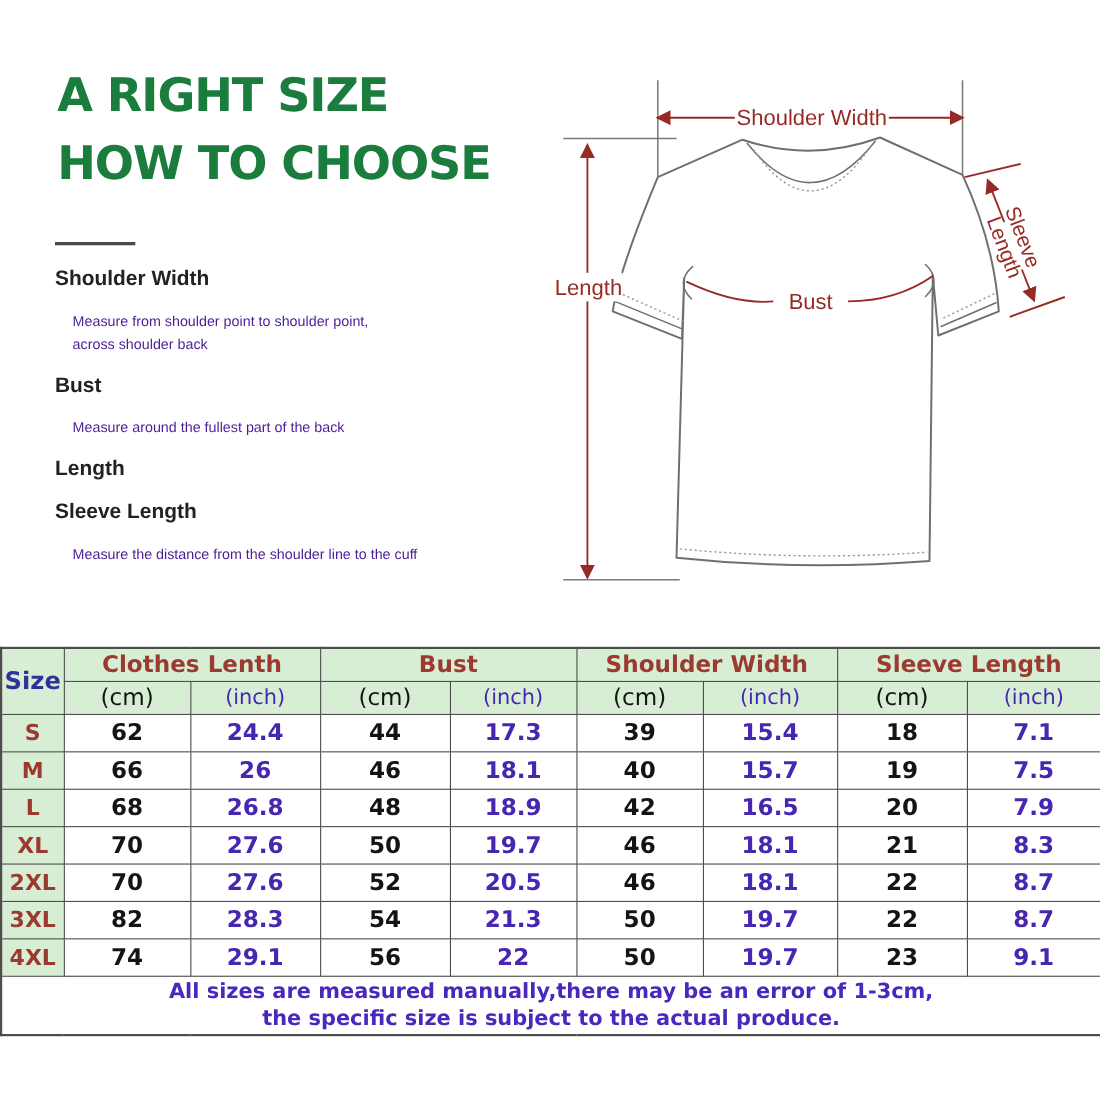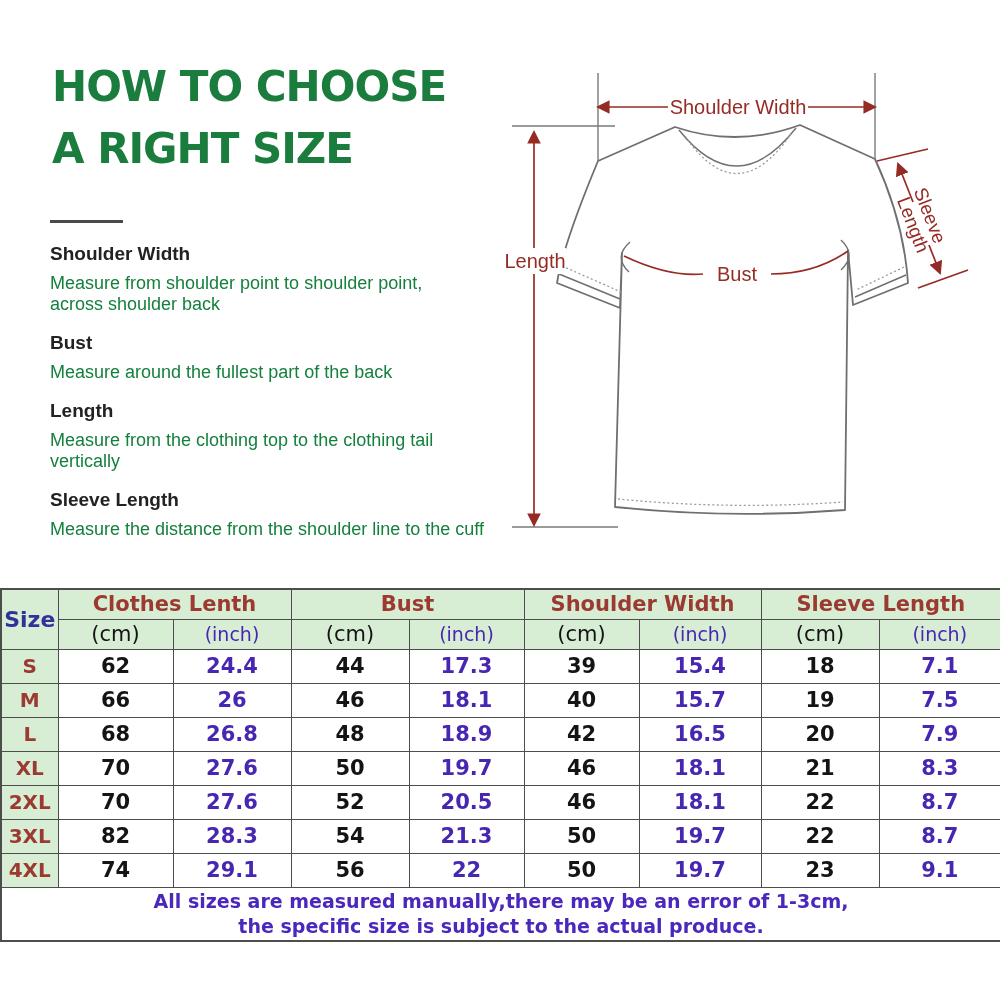--- a/index.html
+++ b/index.html
@@ -29,21 +29,21 @@
     color:var(--title-green);white-space:nowrap;
   }
   .divider{position:absolute;left:50px;top:220px;width:73px;height:3px;background:#4a4a4a;}
   .sections{position:absolute;left:50px;top:243px;width:455px;}
   .section{margin:0 0 17px 0;}
   .section h3{
     margin:0 0 8px 0;font-size:19px;font-weight:bold;color:#222222;
     font-family:"Liberation Sans",sans-serif;
   }
   .section p{
-    margin:0;font-size:18px;line-height:21px;color:#15803d;white-space:pre-line;
+    margin:16px;font-size:13px;line-height:21px;color:#4c1d95;white-space:pre-line;
     font-family:"Liberation Sans",sans-serif;
   }
 
   
   .diagram{position:absolute;left:500px;top:60px;}
   .construction path{stroke:#7a7a7a;stroke-width:1.4;fill:none;}
   .shirt .body{fill:#ffffff;stroke:var(--outline-gray);stroke-width:1.8;stroke-linejoin:round;}
   .shirt .line{fill:none;stroke:var(--outline-gray);stroke-width:1.4;}
   .shirt .stitch{fill:none;stroke:#9a9a9a;stroke-width:1.3;stroke-dasharray:2 2.5;}
   .ann .dim{fill:none;stroke:var(--annotation-red);stroke-width:1.7;}
@@ -73,39 +73,37 @@
   .inch-val{color:var(--inch-text);font-size:21px;font-weight:bold;}
   .note-cell{height:52px;background:#ffffff;}
   .note-line{color:var(--footer-text);font-size:19px;font-weight:bold;line-height:25px;text-align:center;}
 </style>
 </head>
 <body>
 
 <div class="page">
 
   <div class="title">
+    <div>A RIGHT SIZE</div>
     <div>HOW TO CHOOSE</div>
-    <div>A RIGHT SIZE</div>
   </div>
   <div class="divider"></div>
 
   <div class="sections">
     <div class="section">
       <h3>Shoulder Width</h3>
       <p>Measure from shoulder point to shoulder point,
 across shoulder back</p>
     </div>
     <div class="section">
       <h3>Bust</h3>
       <p>Measure around the fullest part of the back</p>
     </div>
     <div class="section">
       <h3>Length</h3>
-      <p>Measure from the clothing top to the clothing tail
-vertically</p>
     </div>
     <div class="section">
       <h3>Sleeve Length</h3>
       <p>Measure the distance from the shoulder line to the cuff</p>
     </div>
   </div>
 
   <svg class="diagram" width="500" height="500" viewBox="0 0 500 500">
     <defs>
       <marker id="arrow" viewBox="0 0 10 10" refX="8.5" refY="5" markerWidth="8" markerHeight="8" orient="auto-start-reverse">

